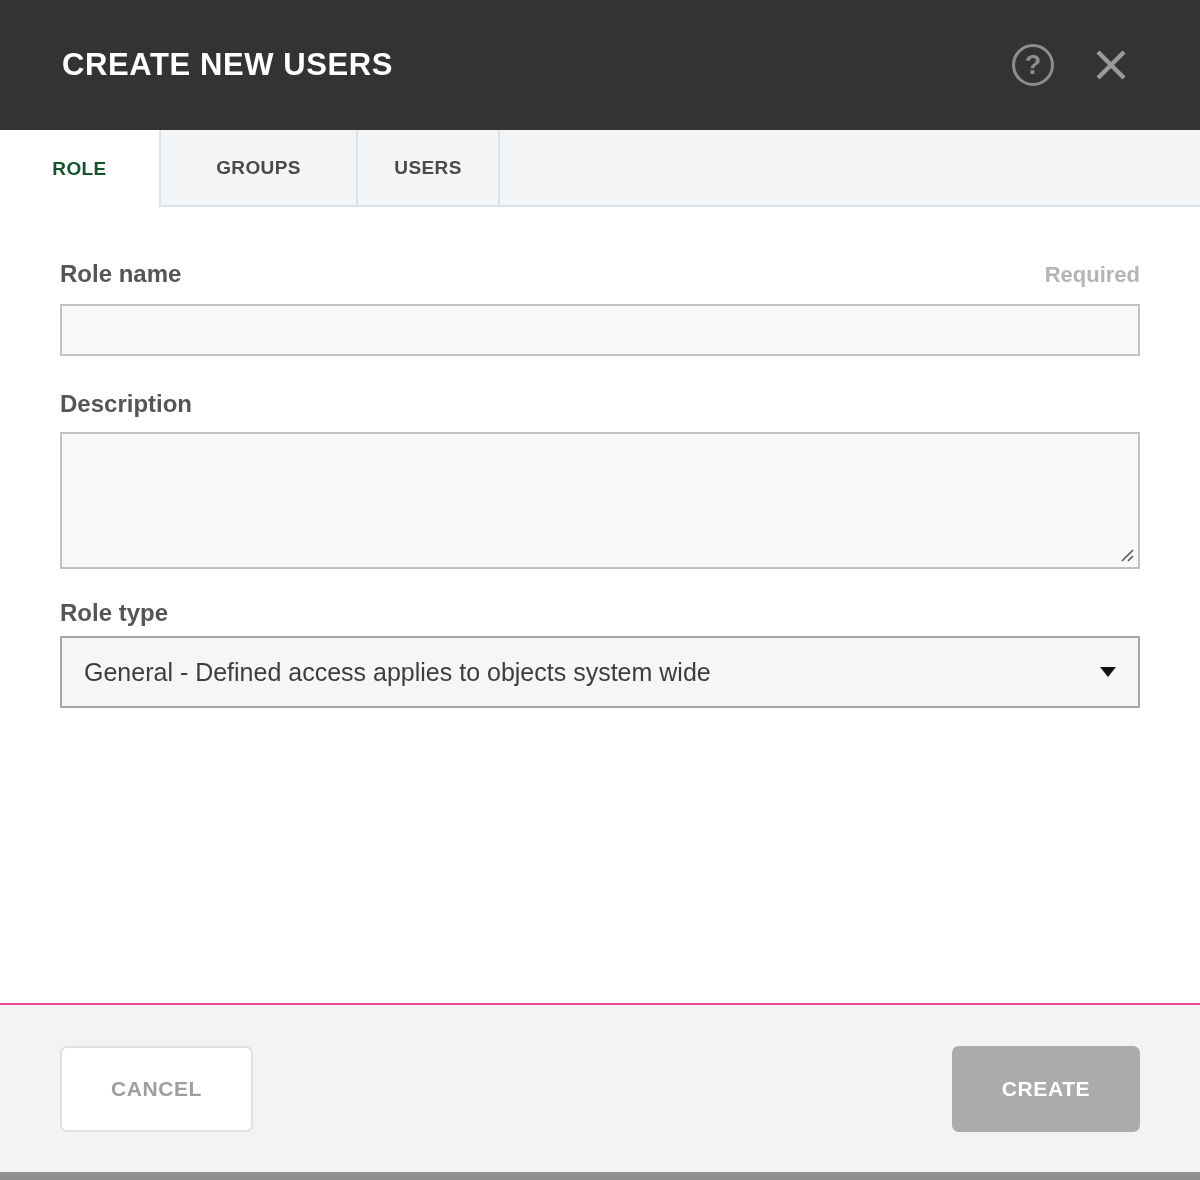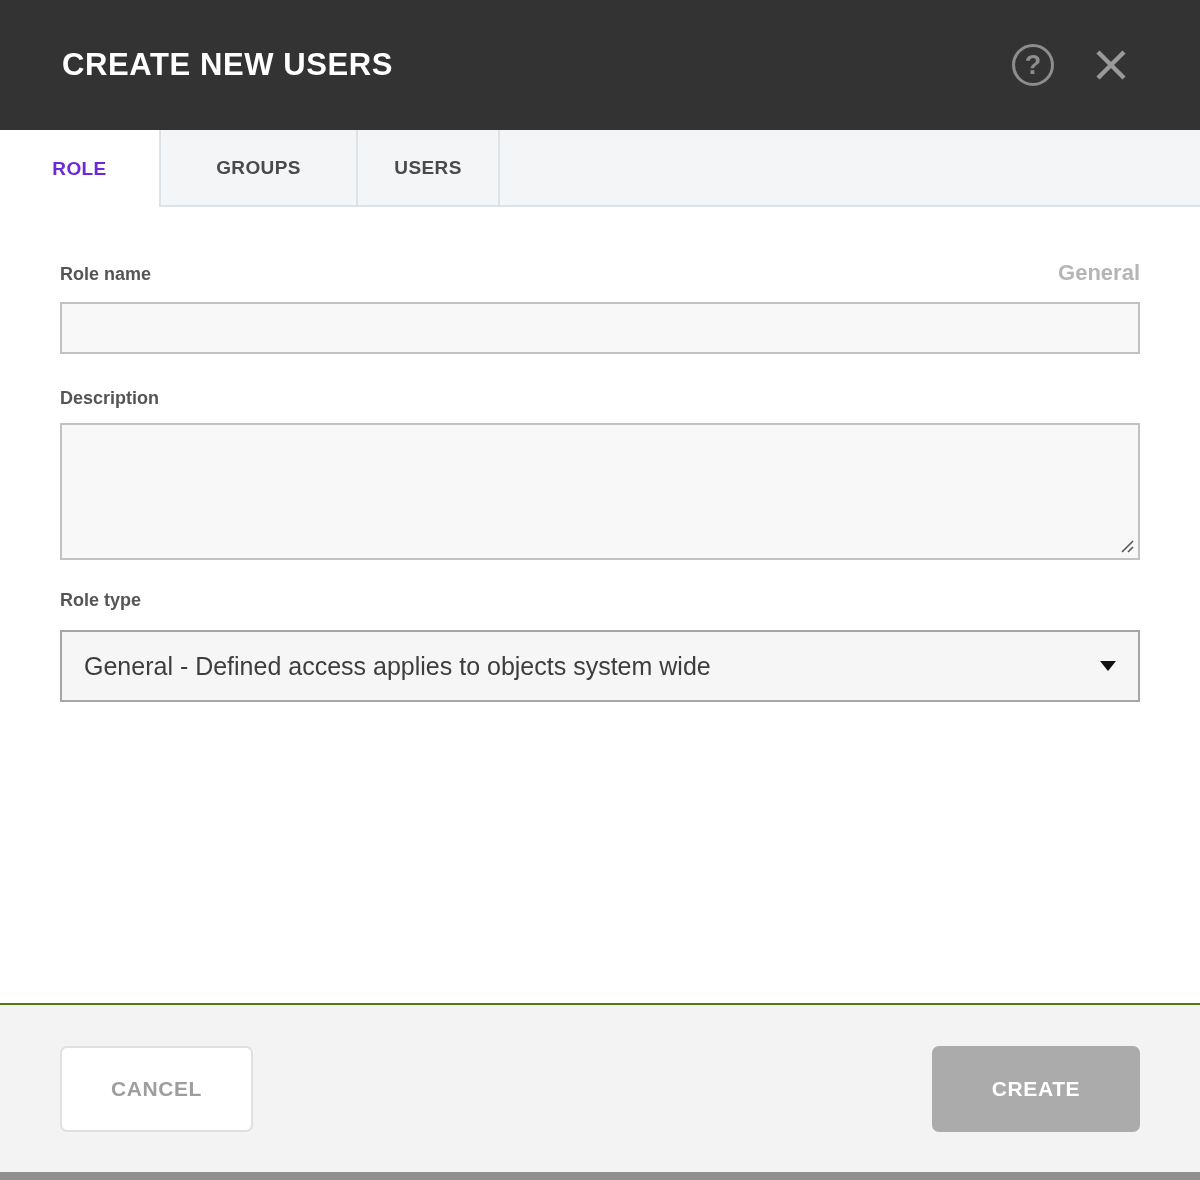--- a/index.html
+++ b/index.html
@@ -58,21 +58,21 @@
   .tab {
     display: flex; align-items: center; justify-content: center;
     font-size: 19px;
     font-weight: 700;
     letter-spacing: 0.4px;
     cursor: pointer;
   }
   .tab.active {
     width: 159px;
     background: #ffffff;
-    color: #6d28d9;
+    color: #14532d;
   }
   .tab.inactive {
     background: #f3f5f6;
     color: #4a4a4a;
     border-bottom: 2px solid #dbe2e8;
     border-left: 2px solid #dbe2e8;
   }
   .tab-access { width: 188px; }
   .tab-groups { width: 197px; }
   .tab-users  { width: 144px; border-right: 2px solid #dbe2e8; }
@@ -83,32 +83,32 @@
   }
 
   
   .content { padding: 0 60px; }
   .label-row {
     display: flex;
     justify-content: space-between;
     align-items: baseline;
   }
   .field-label {
-    font-size: 18px;
+    font-size: 24px;
     font-weight: 600;
     color: #555555;
   }
   .required-hint {
     font-size: 22px;
     font-weight: 600;
     color: #b5b5b5;
   }
   .row-name  { margin-top: 53px; margin-bottom: 16px; }
   .row-desc  { margin-top: 34px; margin-bottom: 14px; }
-  .row-type  { margin-top: 30px; margin-bottom: 19px; }
+  .row-type  { margin-top: 30px; margin-bottom: 9px; }
 
   .text-input {
     display: block;
     width: 100%;
     height: 52px;
     background: #f8f8f8;
     border: 2px solid #c2c2c2;
     font-family: "Liberation Sans", sans-serif;
     font-size: 24px;
     color: #333333;
@@ -161,21 +161,21 @@
     border-top: 10px solid #111111;
   }
 
   
   .modal-footer {
     position: absolute;
     left: 0; right: 0;
     top: 1003px;
     height: 169px;
     background: #f3f3f3;
-    border-top: 2px solid #4d7c0f;
+    border-top: 2px solid #ec4899;
     display: flex;
     align-items: center;
     justify-content: space-between;
     padding: 0 60px;
   }
   .btn {
     height: 86px;
     border-radius: 7px;
     font-family: "Liberation Sans", sans-serif;
     font-size: 21px;
@@ -183,21 +183,21 @@
     letter-spacing: 0.6px;
     cursor: pointer;
   }
   .btn-cancel {
     width: 193px;
     background: #ffffff;
     border: 2px solid #e0e0e0;
     color: #9e9e9e;
   }
   .btn-create {
-    width: 208px;
+    width: 188px;
     background: #ababab;
     border: none;
     color: #ffffff;
   }
 
   .bottom-bar {
     position: absolute;
     left: 0; right: 0;
     top: 1172px;
     height: 8px;
@@ -228,21 +228,21 @@
     <div class="tab active">ROLE</div>
     <div class="tab inactive tab-groups">GROUPS</div>
     <div class="tab inactive tab-users">USERS</div>
     <div class="tab-filler"></div>
   </div>
 
   <div class="content">
 
     <div class="label-row row-name">
       <div class="field-label">Role name</div>
-      <div class="required-hint">General</div>
+      <div class="required-hint">Required</div>
     </div>
     <input class="text-input" type="text" value="" style="">
 
     <div class="label-row row-desc">
       <div class="field-label">Description</div>
     </div>
     <div class="textarea-wrap">
       <textarea class="text-area" style=""></textarea>
       <svg class="resize-grip" width="15" height="15" viewBox="0 0 15 15">
         <line x1="2" y1="13" x2="13" y2="2" stroke="#555555" stroke-width="1.6"></line>

